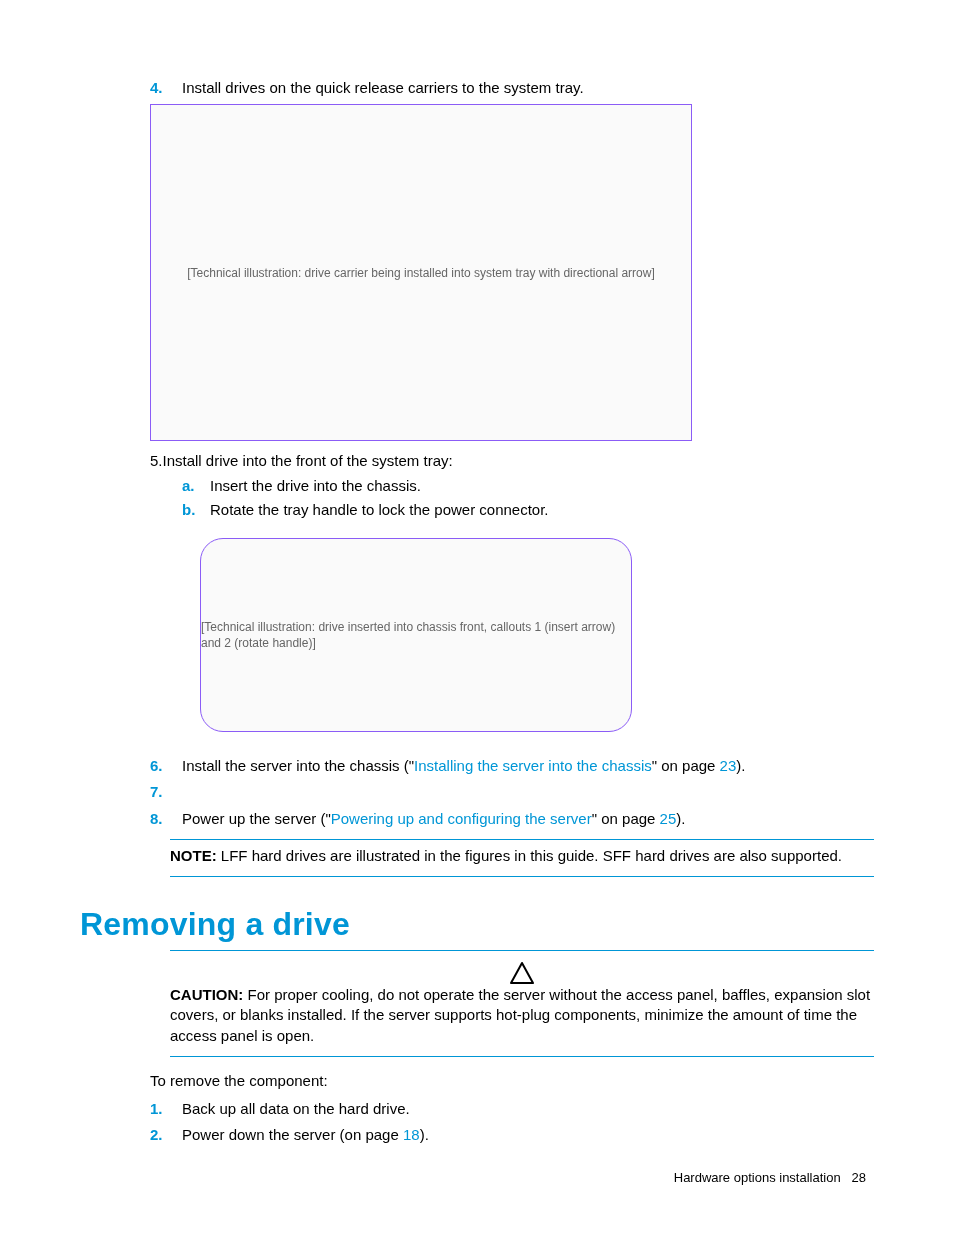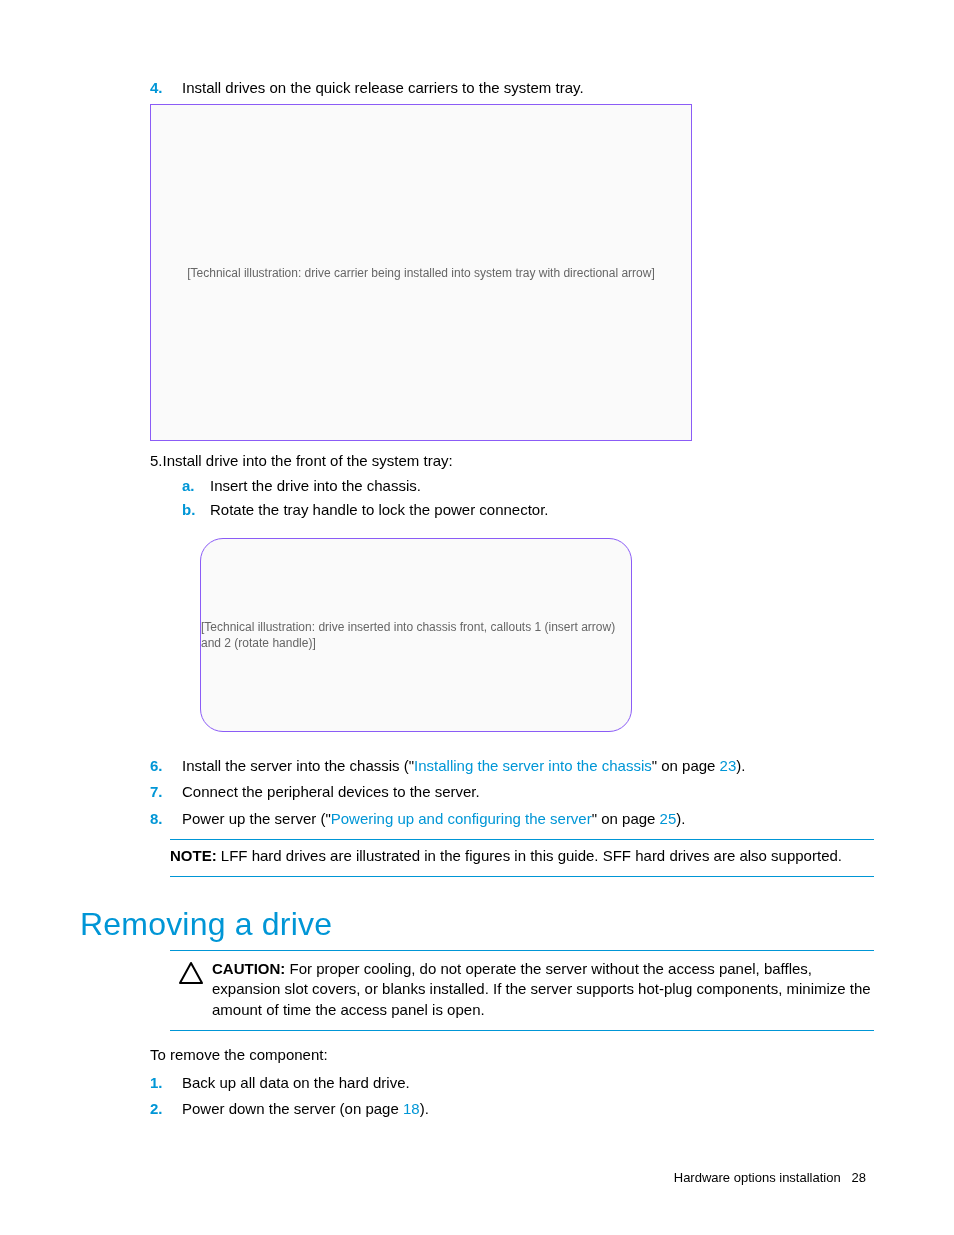--- a/index.html
+++ b/index.html
@@ -67,32 +67,33 @@
   a.xref, span.xref { color: #0096d6; text-decoration: none; }
   .note-block {
     margin: 10px 0 12px 20px;
     padding: 6px 0 10px 0;
     border-top: 1px solid #0096d6;
     border-bottom: 1px solid #0096d6;
     font-size: 15px;
   }
   .note-label { font-weight: bold; }
   h2.section-heading {
-    font-weight: 400;
+    font-weight: 700;
     font-size: 32px;
     color: #0096d6;
     margin: 26px 0 4px 0;
     letter-spacing: 0.2px;
   }
   .caution-block {
     display: flex;
     margin: 0 0 14px 90px;
     border-top: 1px solid #0096d6;
     border-bottom: 1px solid #0096d6;
     padding: 8px 0 10px 0;
+    flex-direction: column;
   }
   .caution-icon {
     min-width: 42px;
     display: flex;
     align-items: flex-start;
     justify-content: center;
     padding-top: 2px;
   }
   .caution-text { flex: 1; }
   .caution-label { font-weight: bold; }
@@ -164,21 +165,20 @@
 
       <li>
         <span class="num">6.</span>
         <span>
           <span>Install the server into the chassis ("</span><a class="xref">Installing the server into the chassis</a><span>" on page </span><a class="xref">23</a><span>).</span>
         </span>
       </li>
 
       <li>
         <span class="num">7.</span>
-        <span>Connect the peripheral devices to the server.</span>
       </li>
 
       <li>
         <span class="num">8.</span>
         <span>
           <span>Power up the server ("</span><a class="xref">Powering up and configuring the server</a><span>" on page </span><a class="xref">25</a><span>).</span>
         </span>
       </li>
 
     </ol>

